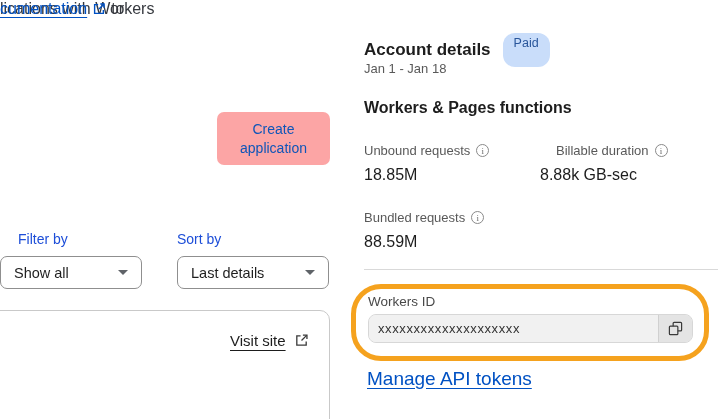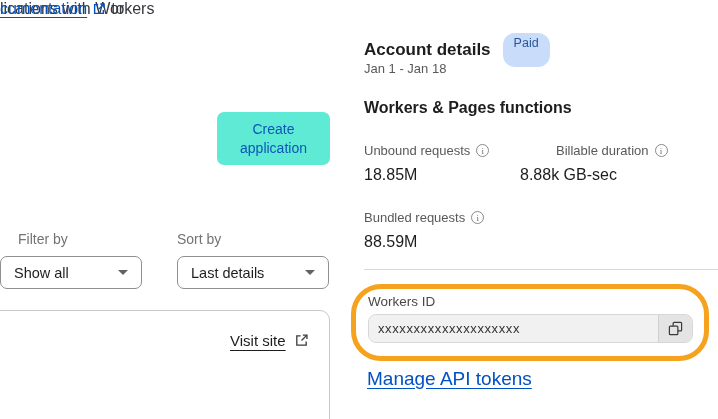--- a/index.html
+++ b/index.html
@@ -12,27 +12,27 @@
   .abs { position:absolute; }
 
   
   .intro-line1 { left:0; top:109; font-size:16px; color:#36393f; white-space:nowrap; }
   .intro-line2 { left:0; top:136; font-size:16px; color:#36393f; white-space:nowrap; display:flex; align-items:center; gap:5px;}
   .doc-link { color:#0051c3; text-decoration:underline; text-underline-offset:3px; cursor:pointer; }
   .ext-icon { display:inline-block; line-height:0; }
 
   .create-btn {
     left:217px; top:112px; width:113px; height:53px;
-    background:#5eead4; border:none; border-radius:7px;
+    background:#fca5a5; border:none; border-radius:7px;
     color:#0f55b8; font-size:14px; line-height:19px; text-align:center;
     font-family:"Liberation Sans", sans-serif; cursor:pointer;
     display:flex; align-items:center; justify-content:center; padding:4px;
   }
 
-  .field-label { font-size:14px; color:#737373; }
+  .field-label { font-size:14px; color:#1d4ed8; }
   .dropdown {
     top:256px; height:33px; background:#fff;
     border:1px solid #8f8f8f; border-radius:7px;
     display:flex; align-items:center; justify-content:space-between;
     padding:0 13px; cursor:pointer; font-size:14.5px; color:#1f1f1f;
   }
   .caret {
     width:0; height:0; border-left:5px solid transparent;
     border-right:5px solid transparent; border-top:5.5px solid #5f6368;
   }
@@ -148,21 +148,21 @@
   <div class="abs stat-label" style="left:364px; top:143px;">
     <span>Unbound requests</span>
     <span class="info-icon">i</span>
   </div>
   <div class="abs stat-value" style="left:364px; top:166px;">18.85M</div>
 
   <div class="abs stat-label" style="left:556px; top:143px;">
     <span>Billable duration</span>
     <span class="info-icon">i</span>
   </div>
-  <div class="abs stat-value" style="left:520px; top:166px;">8.88k GB-sec</div>
+  <div class="abs stat-value" style="left:540px; top:166px;">8.88k GB-sec</div>
 
   <div class="abs stat-label" style="left:364px; top:210px;">
     <span>Bundled requests</span>
     <span class="info-icon">i</span>
   </div>
   <div class="abs stat-value" style="left:364px; top:233px;">88.59M</div>
 
   <div class="abs divider"></div>
 
   <div class="abs acctid-label">Workers ID</div>

